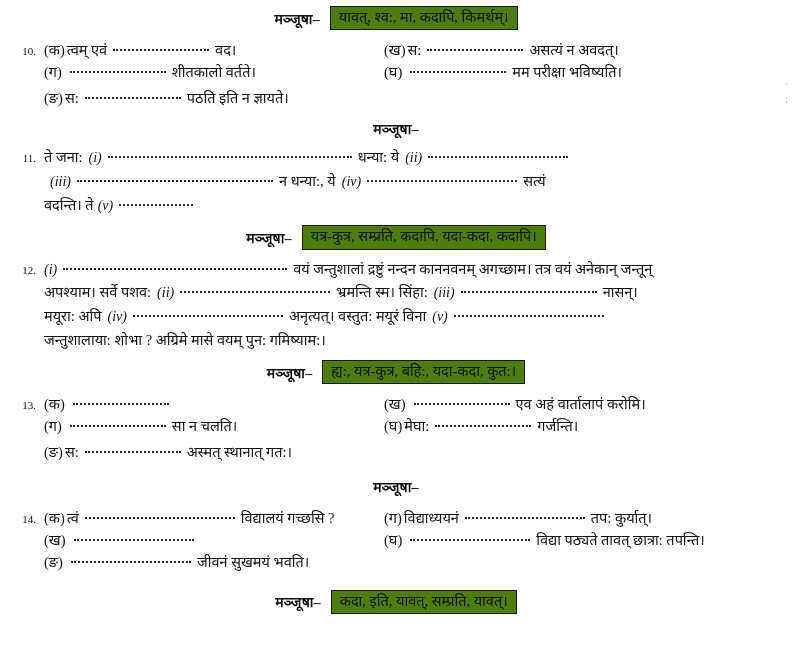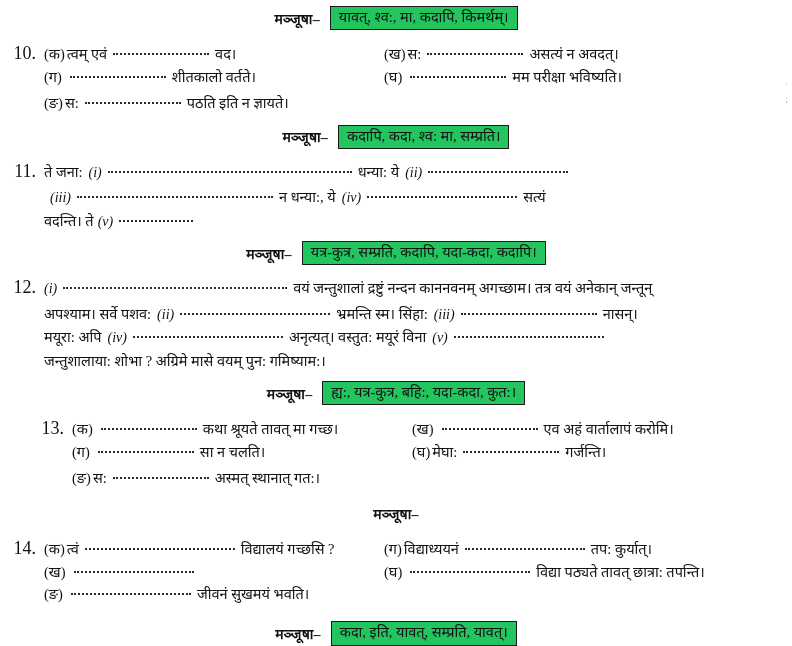--- a/index.html
+++ b/index.html
@@ -36,42 +36,42 @@
     font-size: 14px;
     letter-spacing: .2px;
     white-space: nowrap;
   }
   .manjusha-box {
     border: 1.4px solid #1a1a1a;
     padding: 1px 8px 3px 8px;
     font-size: 14.5px;
     line-height: 1.25;
     white-space: nowrap;
-    background: #22c55e;
+    background: #4d7c0f;
   }
 
   
   .q-block {
     position: relative;
     padding-left: 0;
   }
   .q-line {
     display: flex;
     align-items: baseline;
     font-size: 14.5px;
     line-height: 1.5;
     white-space: nowrap;
   }
   .q-num {
     width: 44px;
     min-width: 44px;
     text-align: right;
     padding-right: 8px;
     box-sizing: border-box;
-    font-size: 18px;
+    font-size: 11px;
   }
   .q-num.blank { visibility: hidden; }
 
   .col-left {
     width: 340px;
     min-width: 340px;
     display: flex;
     align-items: baseline;
     white-space: nowrap;
   }
@@ -181,21 +181,20 @@
         <span class="opt">(ङ)</span>
         <span class="txt">स:</span>
         <span class="blankline b-md"></span>
         <span class="txt">पठति इति न ज्ञायते।</span>
       </span>
     </div>
   </div>
 
   <div class="manjusha-row" style="margin-top:10px;">
     <span class="manjusha-label">मञ्जूषा–</span>
-    <span class="manjusha-box">कदापि, कदा, श्व: मा, सम्प्रति।</span>
   </div>
 
   <div class="q-block passage" style="margin-top:8px;">
 
     <div class="pline">
       <span class="q-num">11.</span>
       <span class="txt">ते जना:</span>
       <span class="rn" style="margin-left:6px;">(i)</span>
       <span class="blankline" style="width:244px;"></span>
       <span class="txt">धन्या: ये</span>
@@ -255,28 +254,27 @@
     <div class="pline pad-left">
       <span class="txt">जन्तुशालाया: शोभा ? अग्रिमे मासे वयम् पुन: गमिष्याम:।</span>
     </div>
   </div>
 
   <div class="manjusha-row" style="margin-top:8px;">
     <span class="manjusha-label">मञ्जूषा–</span>
     <span class="manjusha-box">ह्य:, यत्र-कुत्र, बहि:, यदा-कदा, कुत:।</span>
   </div>
 
-  <div class="q-block" style="margin-top:10px;padding-left:28px;">
+  <div class="q-block" style="margin-top:10px;">
 
     <div class="q-line">
       <span class="q-num">13.</span>
       <span class="col-left">
         <span class="opt">(क)</span>
         <span class="blankline b-md"></span>
-        <span class="txt">कथा श्रूयते तावत् मा गच्छ।</span>
       </span>
       <span class="col-right">
         <span class="opt">(ख)</span>
         <span class="blankline b-md"></span>
         <span class="txt">एव अहं वार्तालापं करोमि।</span>
       </span>
     </div>
 
     <div class="q-line">
       <span class="q-num blank"></span>

